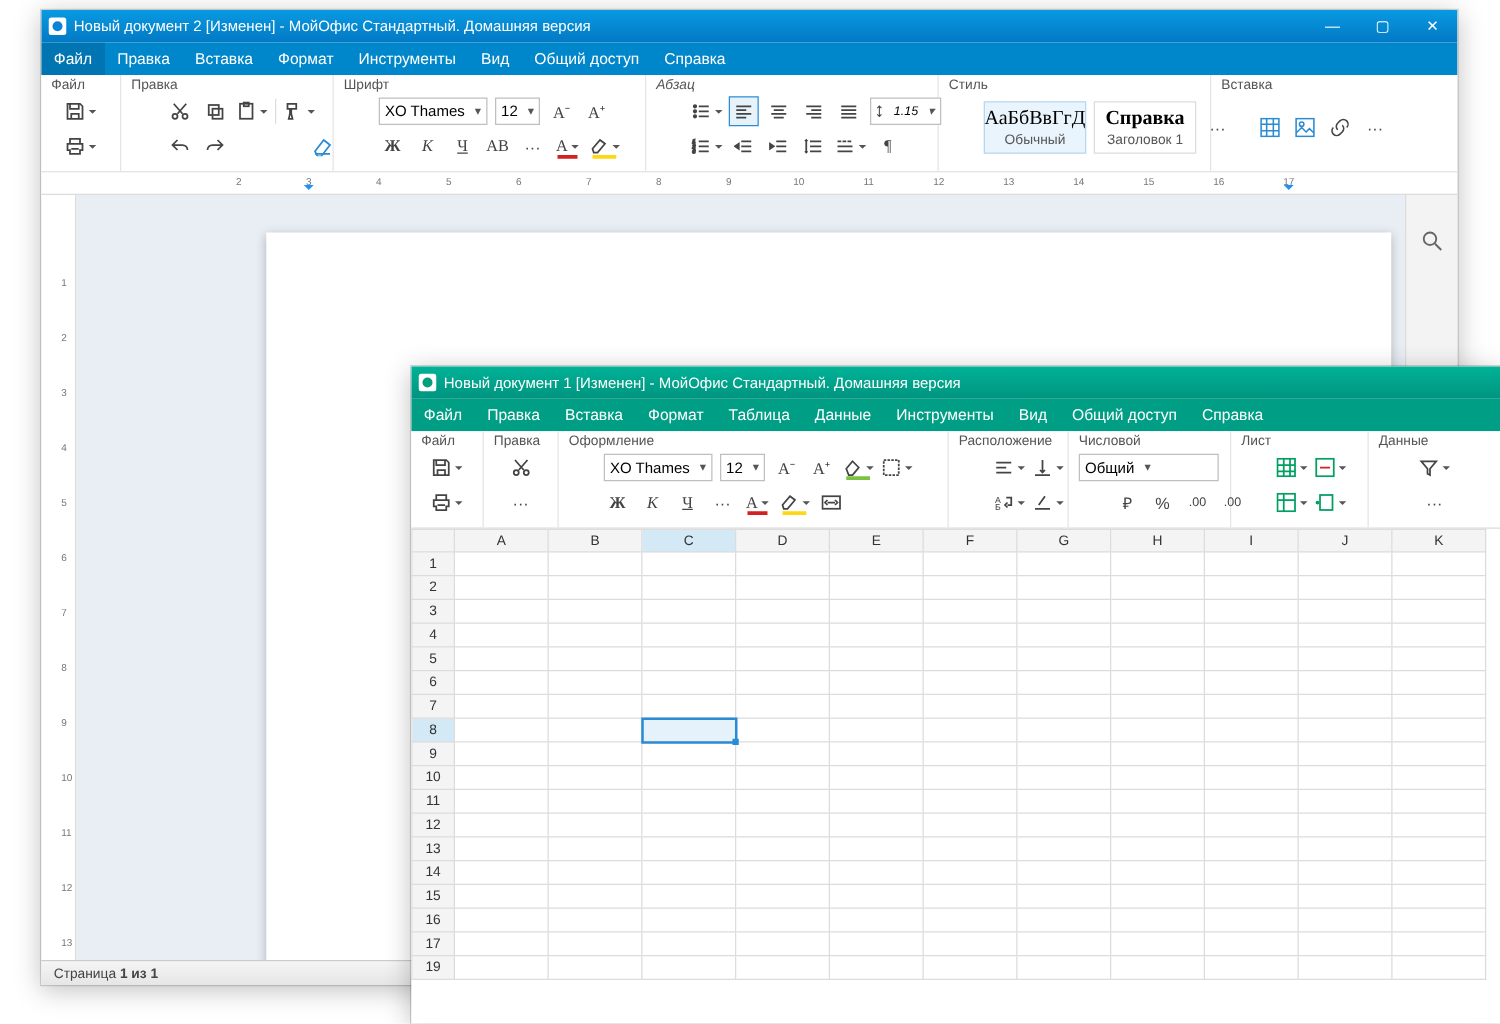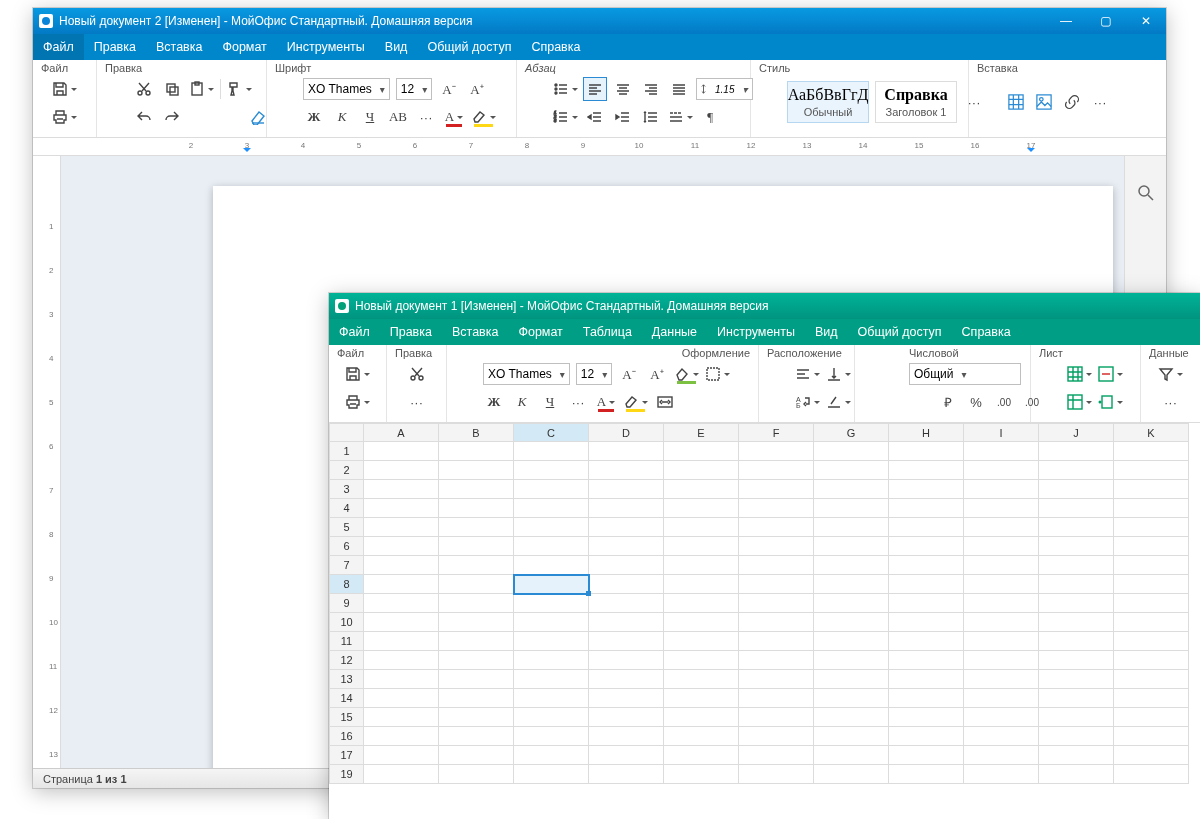--- a/index.html
+++ b/index.html
@@ -415,21 +415,21 @@
         <span class="ibtn">
             <svg viewBox="0 0 16 16">
               <circle cx="4" cy="12" r="2"></circle>
               <circle cx="12" cy="12" r="2"></circle>
               <path d="M6 10L13 2M10 10L3 2"></path>
             </svg>
           </span>
         <span class="ibtn">···</span>
       </div>
     </div>
-    <div class="group" style="width:312px;text-align:right;">
+    <div class="group" style="width:312px;">
       <div class="group-label">Оформление</div>
       <div class="col" style="align-items:flex-start;">
         <div class="row">
           <span class="combo wide">XO Thames</span>
           <span class="combo" style="min-width:32px;">12</span>
           <span class="ibtn" style="font-family:serif;">A⁻</span>
           <span class="ibtn" style="font-family:serif;">A⁺</span>
           <span class="ibtn dd">
               <svg viewBox="0 0 16 16">
                 <path d="M3 9l5-6 5 5-5 6H5z"></path>
@@ -490,21 +490,21 @@
               </svg>
             </span>
           <span class="ibtn dd">
               <svg viewBox="0 0 16 16">
                 <path d="M2 13h12M5 10l5-7"></path>
               </svg>
             </span>
         </div>
       </div>
     </div>
-    <div class="group" style="width:130px;margin-left:46px;">
+    <div class="group" style="width:130px;">
       <div class="group-label">Числовой</div>
       <div class="col" style="align-items:flex-start;">
         <span class="combo" style="min-width:112px;">Общий</span>
         <div class="row">
           <span class="ibtn">₽</span>
           <span class="ibtn">%</span>
           <span class="ibtn" style="font-size:10px;">.00<br></span>
           <span class="ibtn" style="font-size:10px;">.00</span>
         </div>
       </div>

